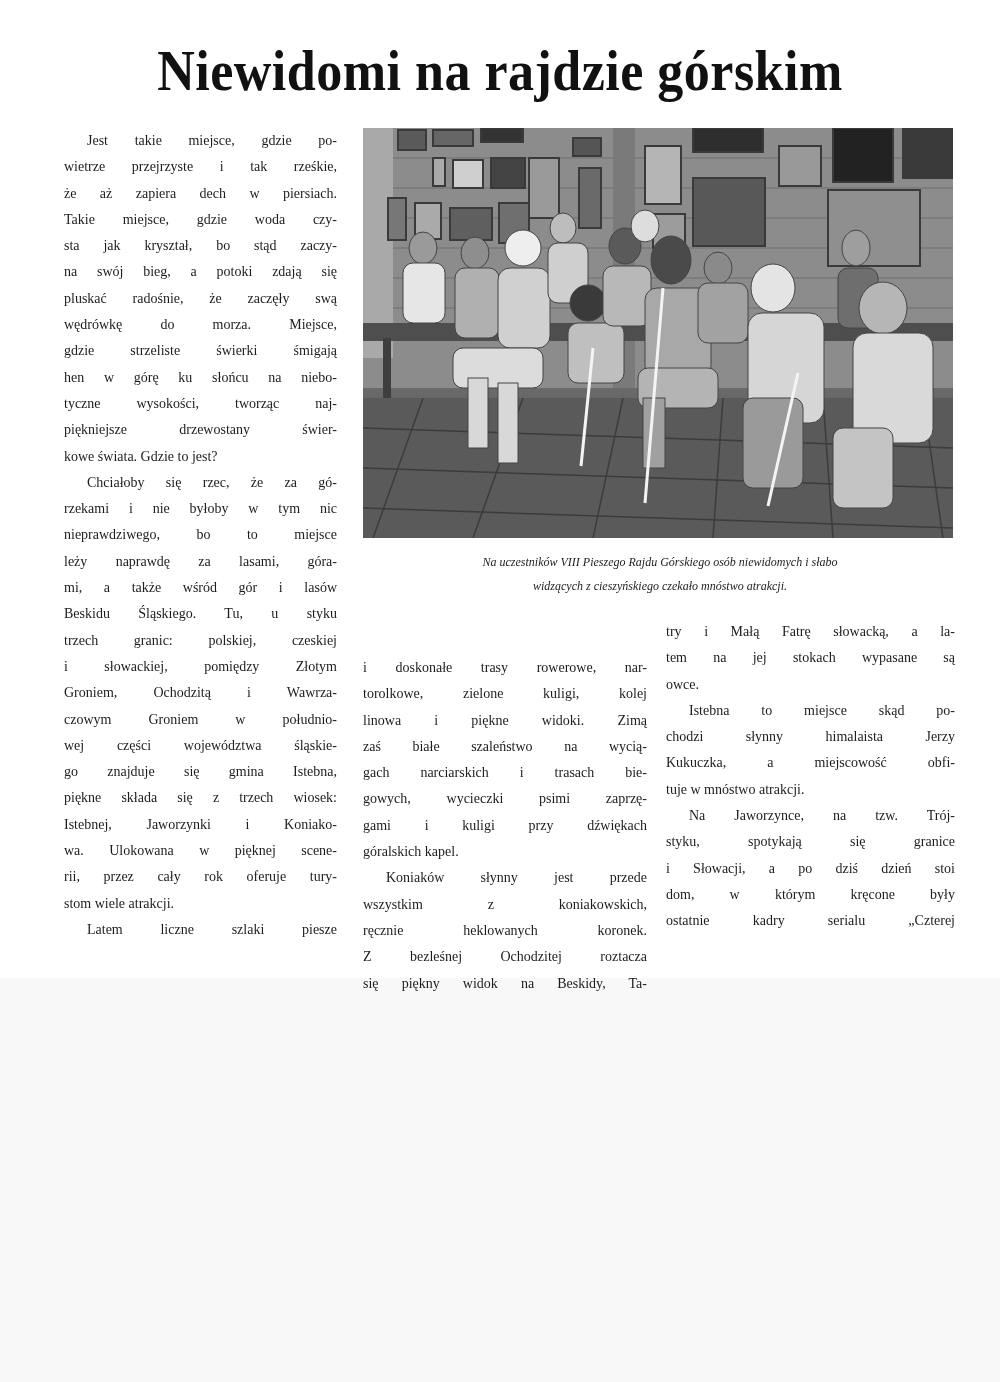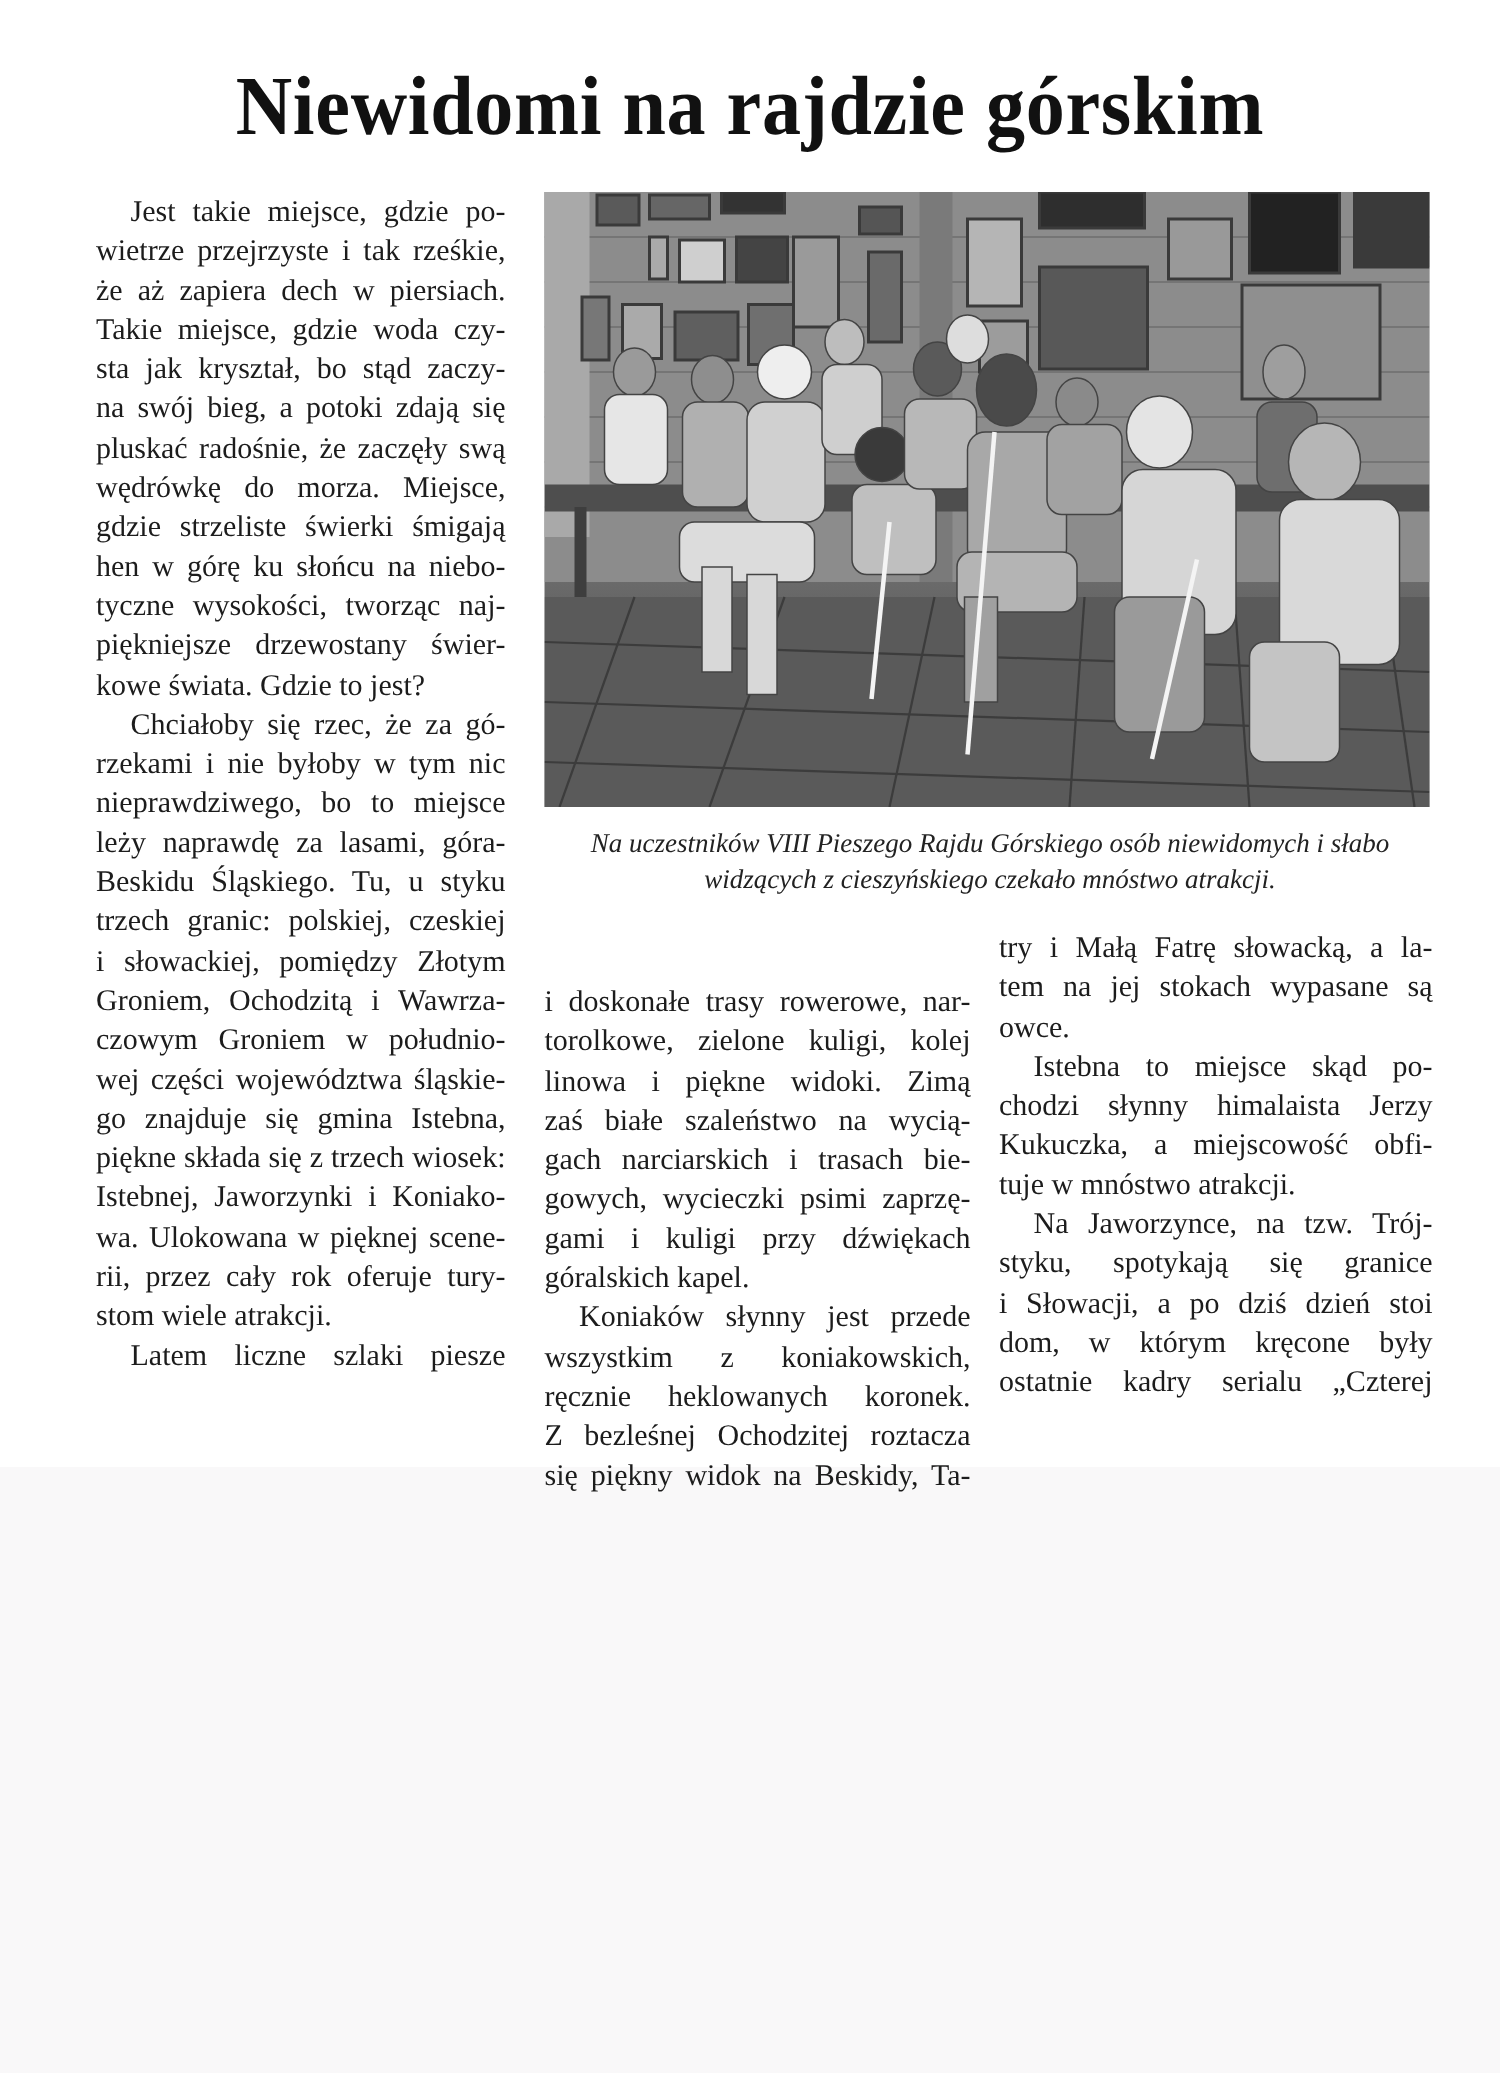--- a/index.html
+++ b/index.html
@@ -15,37 +15,37 @@
   .page-lower {
     position: absolute; left: 0; top: 978px; width: 1000px; height: 404px; background: #f9f8f9;
   }
   .title {
     position: absolute; left: 0; top: 36px; width: 1000px; text-align: center;
     font-family: "Liberation Serif", serif; font-weight: bold;
     font-size: 56px; line-height: 70px; letter-spacing: 0.5px; color: #111;
     transform: scaleX(0.93); transform-origin: 50% 50%;
   }
   .col {
-    position: absolute; font-size: 20px; line-height: 26.3px; color: #1c1c1c;
+    position: absolute; font-size: 14px; line-height: 26.3px; color: #1c1c1c;
   }
   .col .line { display: block; white-space: nowrap; height: 26.3px; text-align: justify; text-align-last: justify; }
   .col .line.last { text-align-last: left; }
   .col .line.indent { padding-left: 23px; }
   .col1 { left: 64px; top: 128px; width: 273px; }
   .col2 { left: 363px; top: 619px; width: 284px; margin-top: 36px; }
   .col3 { left: 666px; top: 619px; width: 289px; }
   .photo {
     position: absolute; left: 363px; top: 128px; width: 590px; height: 410px;
     background: linear-gradient(180deg, #6d6d6d 0%, #8a8a8a 25%, #7b7b7b 50%, #5c5c5c 75%, #4a4a4a 100%);
     overflow: hidden;
   }
   .photo svg { display: block; }
   .caption {
     position: absolute; left: 360px; top: 550px; width: 600px; text-align: center;
-    font-style: italic; font-size: 18px; line-height: 24px; color: #222;
+    font-style: italic; font-size: 12px; line-height: 24px; color: #222;
   }
 </style>
 </head>
 <body>
 
 <div class="page-upper"></div>
 <div class="page-lower"></div>
 
 <h1 class="title" style="margin:0;">Niewidomi na rajdzie górskim</h1>
 
@@ -60,20 +60,21 @@
     <span class="line">wędrówkę do morza. Miejsce,</span>
     <span class="line">gdzie strzeliste świerki śmigają</span>
     <span class="line">hen w górę ku słońcu na niebo-</span>
     <span class="line">tyczne wysokości, tworząc naj-</span>
     <span class="line">piękniejsze drzewostany świer-</span>
     <span class="line last">kowe świata. Gdzie to jest?</span>
     <span class="line indent">Chciałoby się rzec, że za gó-</span>
     <span class="line">rzekami i nie byłoby w tym nic</span>
     <span class="line">nieprawdziwego, bo to miejsce</span>
     <span class="line">leży naprawdę za lasami, góra-</span>
+    <span class="line">mi, a także wśród gór i lasów</span>
     <span class="line">Beskidu Śląskiego. Tu, u styku</span>
     <span class="line">trzech granic: polskiej, czeskiej</span>
     <span class="line">i słowackiej, pomiędzy Złotym</span>
     <span class="line">Groniem, Ochodzitą i Wawrza-</span>
     <span class="line">czowym Groniem w południo-</span>
     <span class="line">wej części województwa śląskie-</span>
     <span class="line">go znajduje się gmina Istebna,</span>
     <span class="line">piękne składa się z trzech wiosek:</span>
     <span class="line">Istebnej, Jaworzynki i Koniako-</span>
     <span class="line">wa. Ulokowana w pięknej scene-</span>

